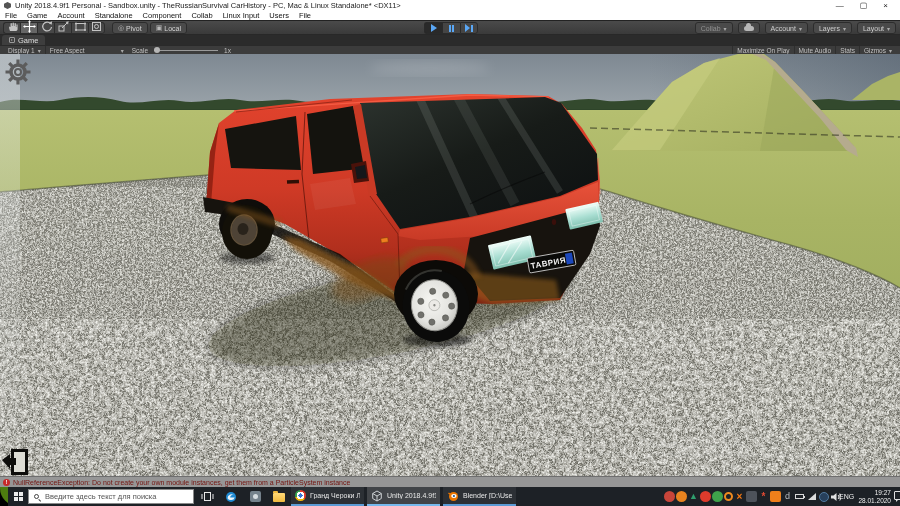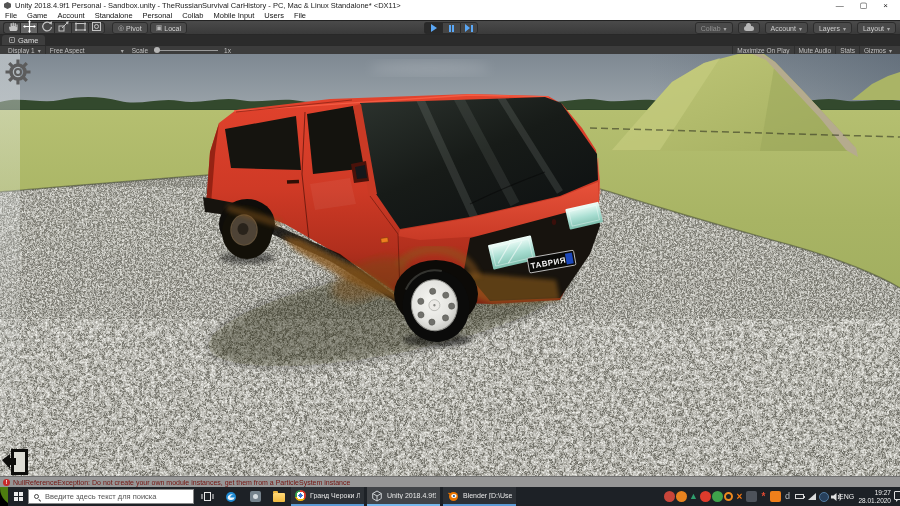--- a/index.html
+++ b/index.html
@@ -133,23 +133,23 @@
       <span>▢</span>
       <span>×</span>
     </span>
   </div>
 
   <div class="menubar">
     <span>File</span>
     <span>Game</span>
     <span>Account</span>
     <span>Standalone</span>
-    <span>Personal</span>
+    <span>Component</span>
     <span>Collab</span>
-    <span>Mobile Input</span>
+    <span>Linux Input</span>
     <span>Users</span>
     <span>File</span>
   </div>
 
   <div class="toolbar">
     <div class="tools">
       <div class="toolbtn">
         <span><svg width="13" height="13">
               <path d="M4 11C3 8.5 2.8 6.8 3.4 6.5l1.1.6V3.8c0-1 1.4-1 1.4 0V6h.6V3.2c0-1 1.4-1 1.4 0V6h.6V3.8c0-1 1.4-1 1.4 0V7h.5V5c0-.9 1.2-.9 1.2 0v4c0 1.4-1 2-2.2 2Z" fill="#c4c4c4"></path>
             </svg></span>
@@ -513,20 +513,21 @@
     <div class="exit-wrap">
       <svg width="30" height="32">
         <rect x="10" y="3" width="17" height="26" fill="#0d0d0b"></rect>
         <rect x="13" y="6" width="11" height="20" fill="#dcdcd4"></rect>
         <polygon points="1,14 9,8 9,12 15,12 15,19 9,19 9,23" fill="#0d0d0b"></polygon>
       </svg>
     </div>
 
     
     <div class="watermark">
+      <div class="wm1">Активация Windows</div>
       <div class="wm2">Чтобы активировать Windows, перейдите в раздел "Параметры".</div>
     </div>
   </div>
 
   <div class="statusbar">
     <span class="err-ic">!</span>
     <span class="status-text">NullReferenceException: Do not create your own module instances, get them from a ParticleSystem instance</span>
   </div>
 
   <div class="taskbar">

